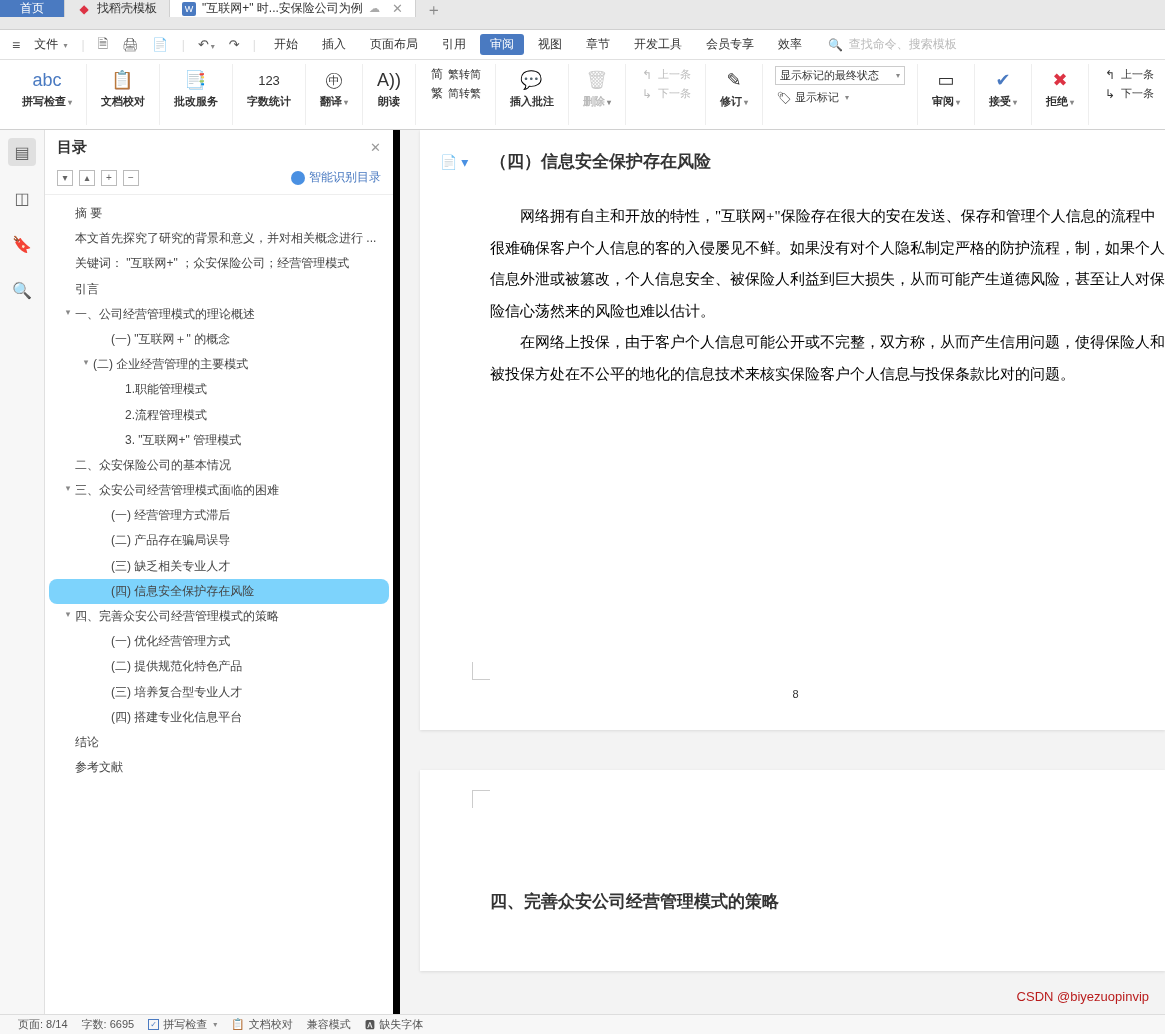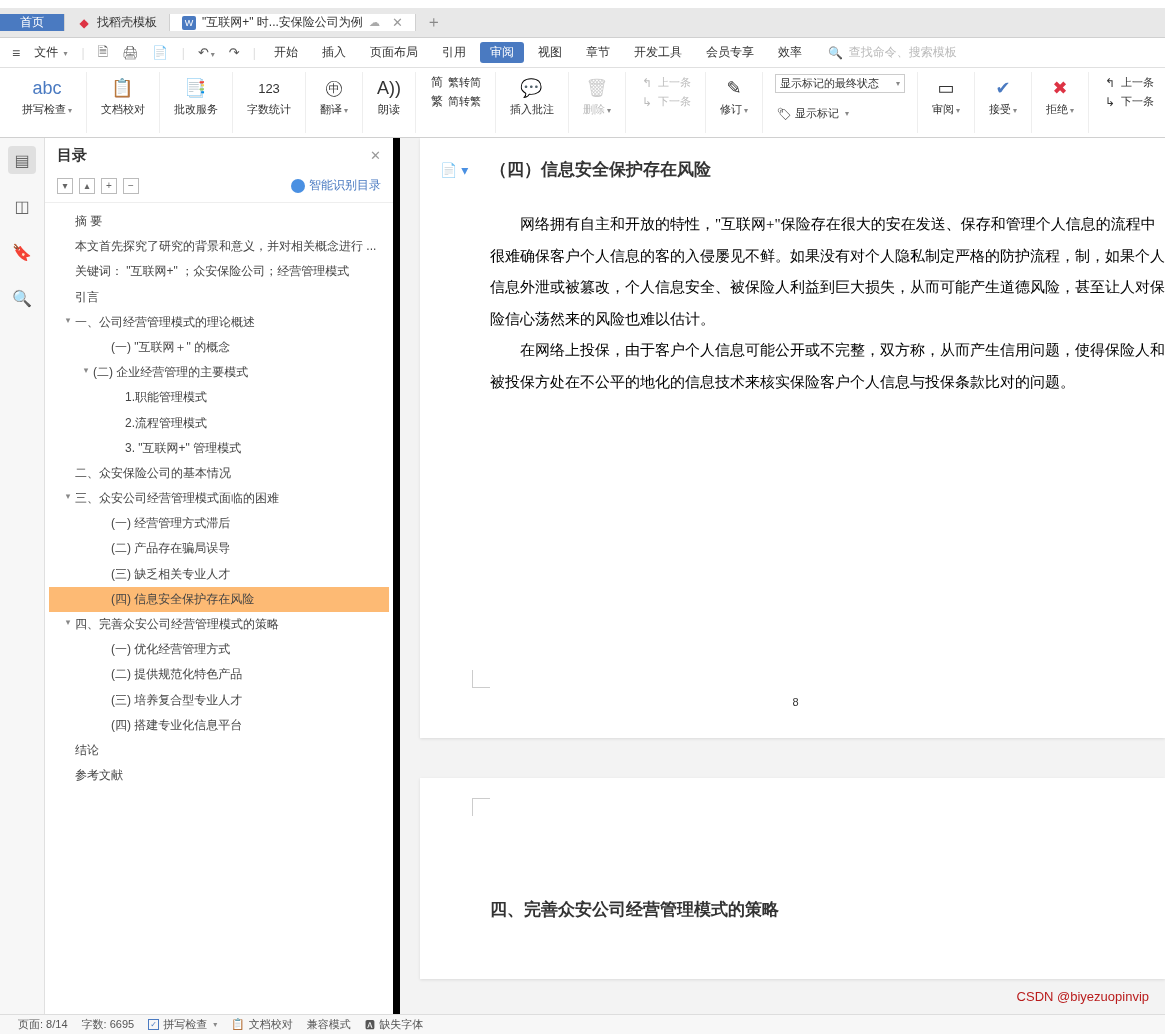--- a/index.html
+++ b/index.html
@@ -1,19 +1,19 @@
 <!DOCTYPE html>
 <html><head>
 <meta charset="utf-8">
 <style>
 * { margin: 0; padding: 0; box-sizing: border-box; font-family: "Microsoft YaHei", "PingFang SC", sans-serif; }
 body { width: 1165px; height: 1034px; background: #fff; overflow: hidden; font-size: 12px; color: #333; position: relative; }
 
 
-.tab-bar { height: 30px; background: #e8e8e8; display: flex; align-items: center; border-bottom: 1px solid #d0d0d0; margin-top: 8px; }
+.tab-bar { height: 30px; background: #e8e8e8; display: flex; align-items: flex-start; border-bottom: 1px solid #d0d0d0; }
 .tab { display: flex; align-items: center; padding: 0 12px; gap: 6px; font-size: 12px; border-right: 1px solid #d0d0d0; cursor: pointer; position: relative; }
 .tab.home { background: #4a7ac1; color: #fff; padding: 0 20px; }
 .tab.active { background: #fff; }
 .tab-icon { width: 14px; height: 14px; display: inline-flex; align-items: center; justify-content: center; }
 .tab-close { font-size: 13px; color: #999; margin-left: 6px; }
 .tab-add { padding: 0 10px; display: flex; align-items: center; color: #888; font-size: 16px; }
 
 
 .menu-bar { height: 30px; display: flex; align-items: center; padding: 0 8px; gap: 4px; border-bottom: 1px solid #e0e0e0; background: #fff; }
 .hamburger { font-size: 14px; color: #555; padding: 0 4px; }
@@ -23,21 +23,21 @@
 .menu-item { padding: 0 10px; color: #333; cursor: pointer; }
 .menu-item.active { background: #4a7ac1; color: #fff; border-radius: 3px; padding: 2px 10px; }
 .search-box { margin-left: 12px; color: #bbb; display: flex; align-items: center; gap: 6px; }
 
 
 .ribbon { height: 70px; background: #fff; border-bottom: 1px solid #d0d0d0; display: flex; align-items: stretch; padding: 4px 8px; }
 .ribbon-group { display: flex; flex-direction: column; align-items: center; justify-content: space-between; padding: 2px 8px; border-right: 1px solid #eee; }
 .ribbon-group:last-child { border-right: none; }
 .ribbon-big { display: flex; flex-direction: column; align-items: center; gap: 2px; padding: 2px 6px; cursor: pointer; }
 .ribbon-big-icon { width: 24px; height: 24px; display: flex; align-items: center; justify-content: center; font-size: 18px; }
-.ribbon-label { font-size: 11px; color: #333; white-space: nowrap; }
+.ribbon-label { font-size: 11px; color: #333; white-space: nowrap; font-weight: bold; }
 .ribbon-label.dim { color: #bbb; }
 .ribbon-col { display: flex; flex-direction: column; justify-content: space-around; padding: 0 4px; gap: 2px; }
 .ribbon-small { display: flex; align-items: center; gap: 4px; font-size: 11px; color: #333; padding: 1px 2px; white-space: nowrap; cursor: pointer; }
 .ribbon-small.dim { color: #bbb; }
 .ribbon-sm-icon { width: 14px; height: 14px; display: inline-flex; align-items: center; justify-content: center; font-size: 12px; }
 .dropdown-arrow { font-size: 8px; color: #888; margin-left: 2px; }
 .markup-select { border: 1px solid #ccc; font-size: 11px; padding: 1px 4px; min-width: 130px; display: flex; align-items: center; justify-content: space-between; }
 
 
 .main-area { display: flex; height: calc(100% - 150px); }
@@ -53,21 +53,21 @@
 .outline-title { font-size: 15px; font-weight: bold; color: #333; }
 .outline-close { color: #999; font-size: 13px; cursor: pointer; }
 .outline-toolbar { display: flex; justify-content: space-between; align-items: center; padding: 4px 12px 8px; border-bottom: 1px solid #eee; }
 .outline-tools { display: flex; gap: 6px; }
 .outline-tool-btn { width: 16px; height: 16px; border: 1px solid #bbb; display: flex; align-items: center; justify-content: center; font-size: 10px; color: #666; cursor: pointer; }
 .smart-toc { color: #4a7ac1; font-size: 12px; display: flex; align-items: center; gap: 4px; cursor: pointer; }
 .smart-dot { width: 14px; height: 14px; background: #4a90e2; border-radius: 50%; display: inline-block; }
 
 .outline-tree { flex: 1; overflow-y: auto; padding: 6px 4px; font-size: 12px; color: #444; }
 .tree-item { display: flex; align-items: flex-start; padding: 3px 4px; white-space: nowrap; overflow: hidden; text-overflow: ellipsis; cursor: pointer; line-height: 1.6; }
-.tree-item.highlight { background: #fdba74; }
+.tree-item.highlight { background: #7dd3fc; border-radius: 8px; }
 .tree-caret { width: 14px; flex-shrink: 0; text-align: center; color: #888; font-size: 9px; }
 .tree-text { overflow: hidden; text-overflow: ellipsis; }
 .indent-1 { padding-left: 12px; }
 .indent-2 { padding-left: 30px; }
 .indent-3 { padding-left: 48px; }
 .indent-4 { padding-left: 62px; }
 
 
 .doc-view { flex: 1; background: #f3f3f3; overflow: hidden; position: relative; }
 .doc-page { background: #fff; margin: 0 0 40px 20px; padding: 20px 0 30px 70px; box-shadow: 0 1px 3px rgba(0,0,0,0.1); position: relative; min-height: 600px; }
@@ -204,21 +204,21 @@
         </div>
     </div>
   </div>
   <div class="ribbon-group">
     <div class="ribbon-big">
       <span class="ribbon-big-icon">✎</span>
       <span class="ribbon-label"><span>修订</span><span class="dropdown-arrow">▾</span></span>
     </div>
   </div>
   <div class="ribbon-group">
-    <div class="ribbon-col" style="gap:12px;">
+    <div class="ribbon-col" style="gap:4px;">
       <div class="markup-select">
           <span>显示标记的最终状态</span>
           <span class="dropdown-arrow">▾</span>
         </div>
       <div class="ribbon-small">
           <span class="ribbon-sm-icon">🏷</span>
           <span>显示标记</span>
           <span class="dropdown-arrow">▾</span>
         </div>
     </div>

